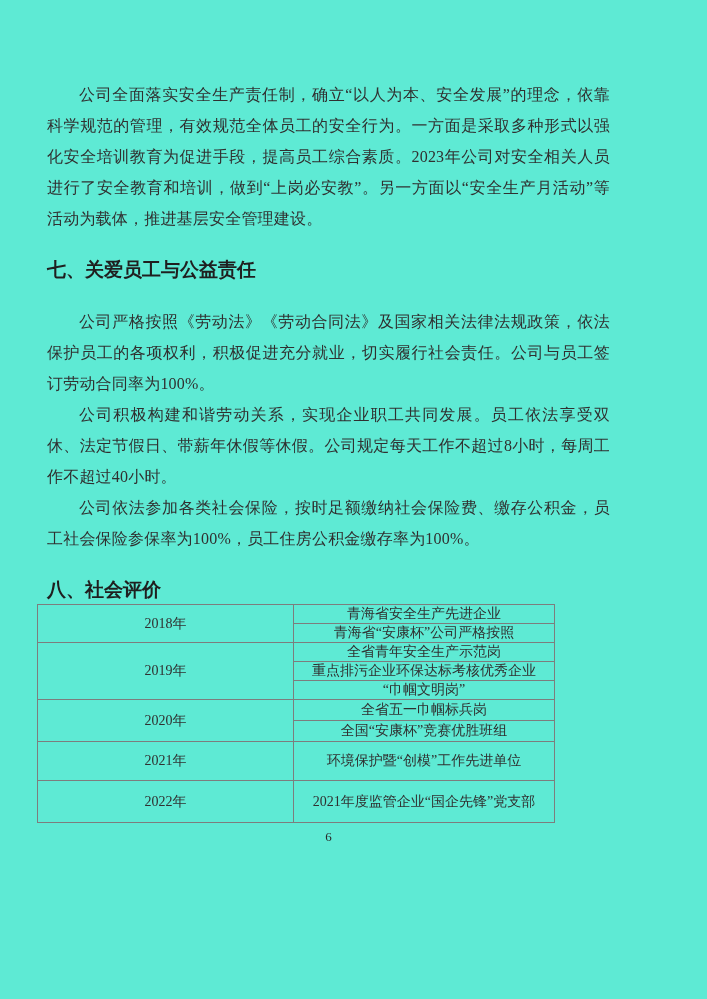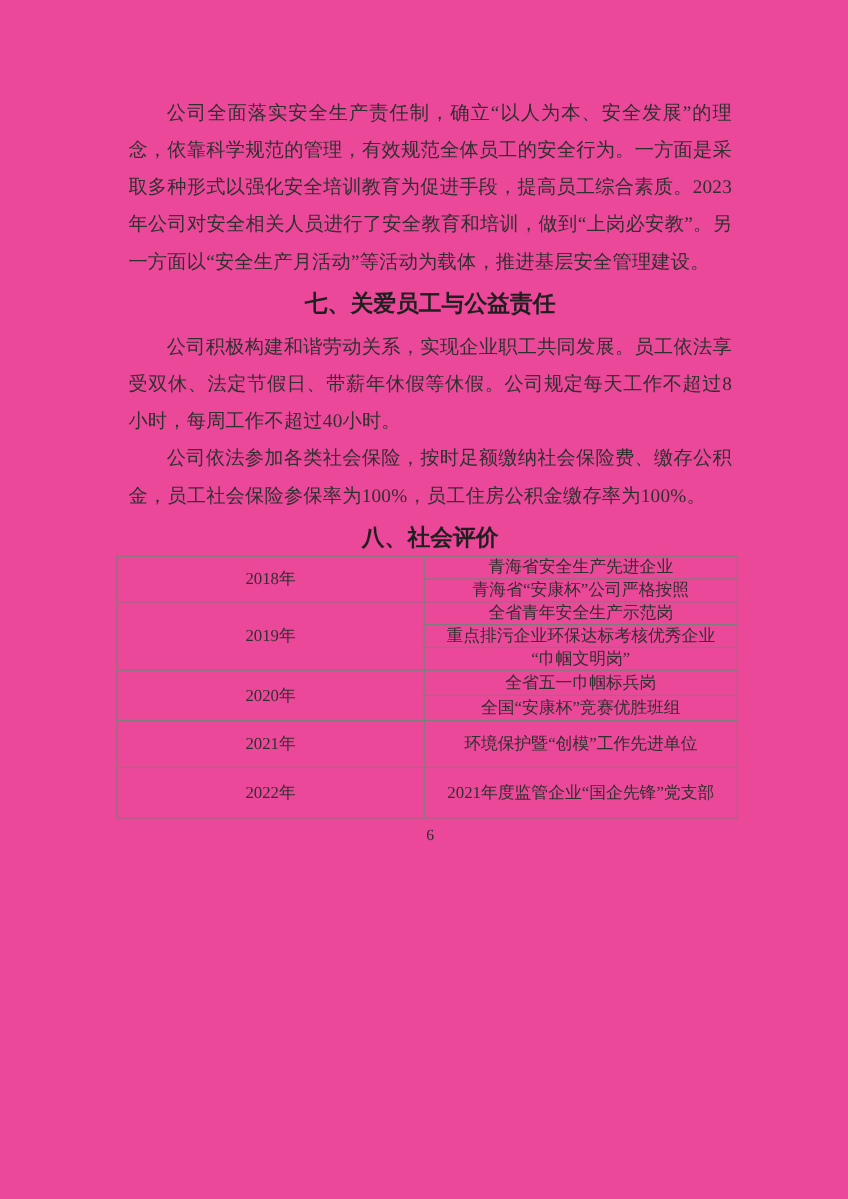--- a/index.html
+++ b/index.html
@@ -7,43 +7,42 @@
   body {
     width: 707px;
     height: 999px;
     background: #ffffff;
     font-family: "Liberation Serif", "DejaVu Serif", serif;
     overflow: hidden;
   }
   .page {
     width: 707px;
     height: 999px;
-    background: #ec4899;
-    padding: 79px 97px 0 107px;
+    background: #5eead4;
+    padding: 79px 97px 0 47px;
   }
   p.body {
     margin: 0;
     font-size: 16px;
     line-height: 31px;
     text-align: justify;
     text-indent: 2em;
     color: #303030;
     letter-spacing: 0.2px;
   }
   p.tight { line-height: 27px; }
   .mt12 { margin-top: 12px; }
   .mt6  { margin-top: 6px; }
   h2.section-heading {
     font-family: "Liberation Sans", "DejaVu Sans", sans-serif;
     font-size: 19px;
     font-weight: 700;
     color: #1f1f1f;
-    text-align: center;
     line-height: 28px;
-    margin: 6px 0;
+    margin: 22px 0;
   }
   h2.section-heading.no-mb { margin-bottom: 0; font-family: Liberation Serif, serif; }
   table.awards {
     border-collapse: collapse;
     table-layout: fixed;
     width: 518px;
     margin-left: -10px;
   }
   table.awards td {
     border: 1px solid #7d7d7d;
@@ -70,20 +69,21 @@
 </style>
 </head>
 <body>
 
 <main class="page">
 
   <p class="body">公司全面落实安全生产责任制，确立“以人为本、安全发展”的理念，依靠科学规范的管理，有效规范全体员工的安全行为。一方面是采取多种形式以强化安全培训教育为促进手段，提高员工综合素质。2023年公司对安全相关人员进行了安全教育和培训，做到“上岗必安教”。另一方面以“安全生产月活动”等活动为载体，推进基层安全管理建设。</p>
 
   <h2 class="section-heading">七、关爱员工与公益责任</h2>
 
+  <p class="body">公司严格按照《劳动法》《劳动合同法》及国家相关法律法规政策，依法保护员工的各项权利，积极促进充分就业，切实履行社会责任。公司与员工签订劳动合同率为100%。</p>
 
   <p class="body mt12">公司积极构建和谐劳动关系，实现企业职工共同发展。员工依法享受双休、法定节假日、带薪年休假等休假。公司规定每天工作不超过8小时，每周工作不超过40小时。</p>
 
   <p class="body mt12">公司依法参加各类社会保险，按时足额缴纳社会保险费、缴存公积金，员工社会保险参保率为100%，员工住房公积金缴存率为100%。</p>
 
 
   <h2 class="section-heading no-mb">八、社会评价</h2>
 
 
   <table class="awards">

